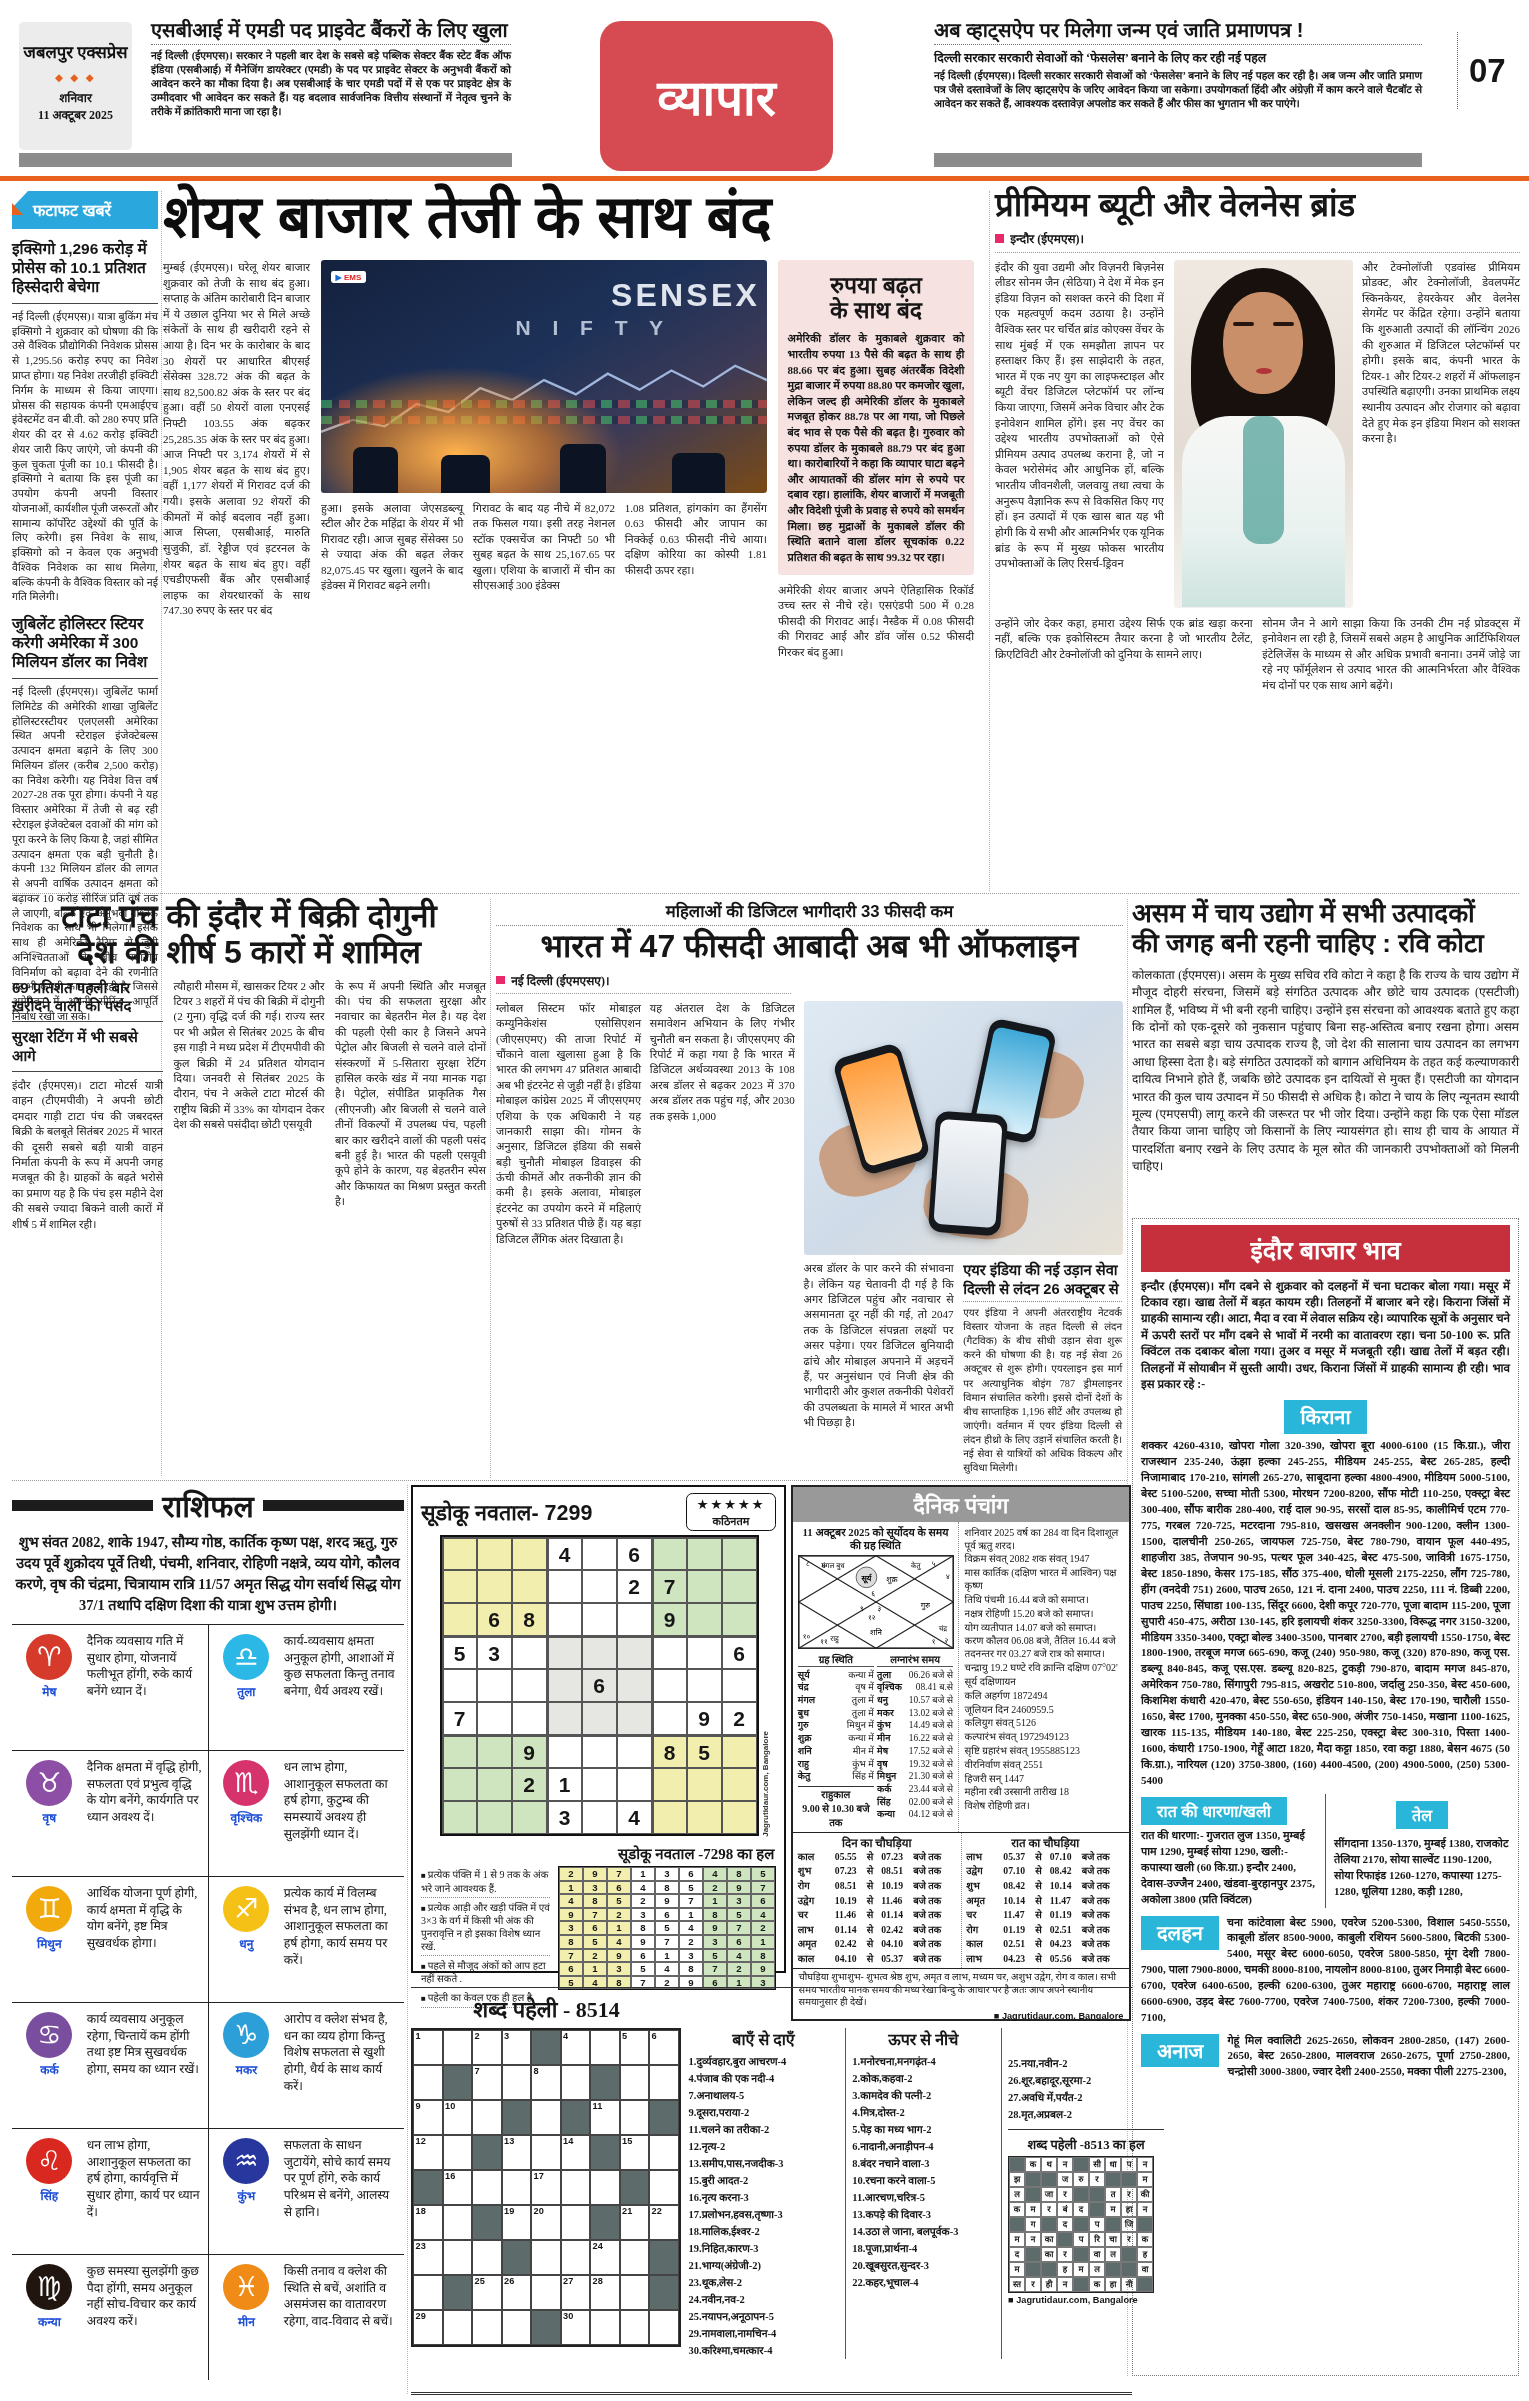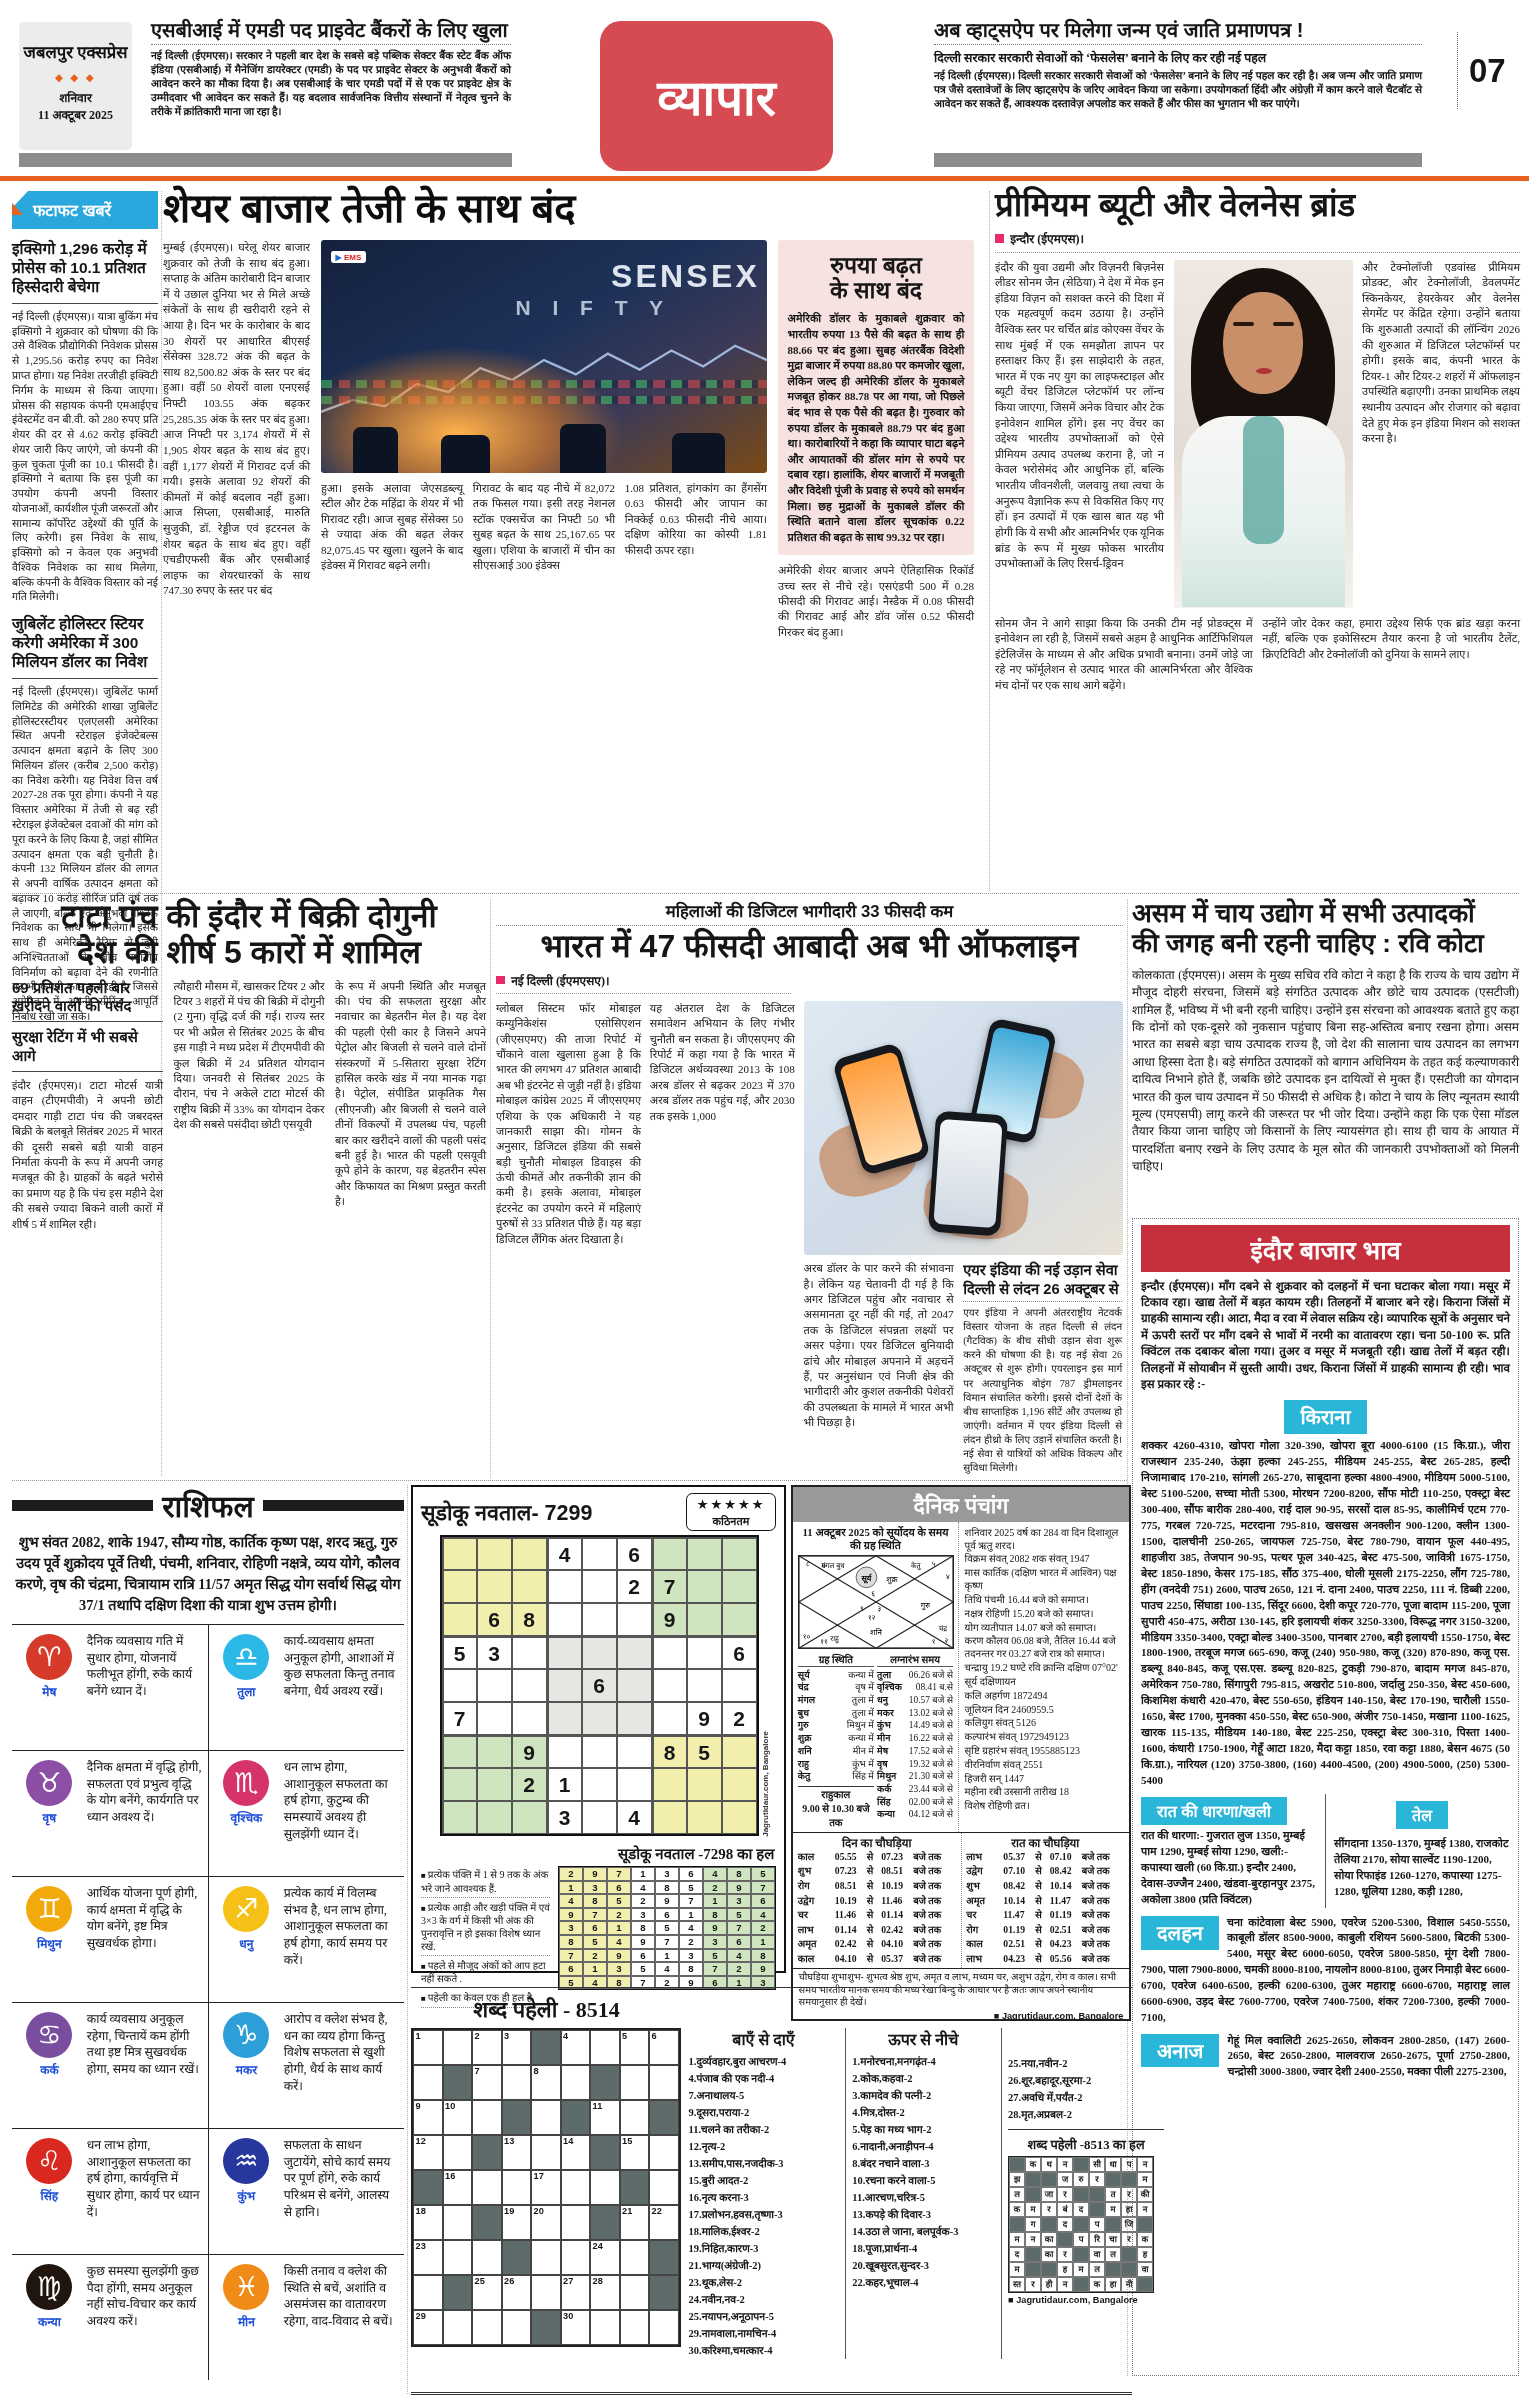--- a/index.html
+++ b/index.html
@@ -25,21 +25,21 @@
   
   .quick{left:12px;top:191px;width:146px;}
   .quick-head{background:#2aa8dd;color:#fff;font-size:16px;font-weight:800;font-family:"Liberation Sans",sans-serif;padding:8px 4.8px 8px 21px;position:relative;}
   .quick-head:before{content:"";position:absolute;left:0;top:0;border-top:17.5px solid #fff;border-right:16px solid transparent;}
   .quick-head:after{content:"";position:absolute;left:0;top:6.4px;border-bottom:12.8px solid #e8611f;border-right:11px solid transparent;border-top:6.4px solid transparent;}
   .q-head{font-size:15.5px;font-weight:800;line-height:1.22;margin:11px 0 4.8px;border-bottom:1.2px solid #444;padding-bottom:6.4px;font-family:"Liberation Sans",sans-serif;}
   .q-body{font-size:10.7px;line-height:1.38;}
   .vsep{border-left:1.6px dotted #b5b5b5;}
   
   .share{left:163px;top:187px;width:823px;}
-  .share-headline{font-size:40px;font-weight:800;font-family:"Liberation Sans",sans-serif;color:#0d0d0d;line-height:1.05;margin-bottom:11px;}
+  .share-headline{font-size:59px;font-weight:800;font-family:"Liberation Sans",sans-serif;color:#0d0d0d;line-height:1.05;margin-bottom:11px;}
   .share-row{display:flex;gap:11px;}
   .share-c1{width:147px;font-size:11px;line-height:1.42;}
   .share-center{width:446px;}
   .sensex-img{width:100%;height:233px;border-radius:3.2px;position:relative;overflow:hidden;background:linear-gradient(150deg,#14213d 0%,#1d3158 45%,#3c3a57 70%,#7a4a16 100%);}
   .sensex-word{position:absolute;right:7px;top:17.5px;color:#e9eef5;font-size:32px;font-weight:800;letter-spacing:3.2px;font-family:"Liberation Sans",sans-serif;opacity:.95;}
   .nifty-word{position:absolute;right:96px;top:56px;color:#cdd8e8;font-size:21px;font-weight:800;letter-spacing:8px;font-family:"Liberation Sans",sans-serif;opacity:.85;}
   .ems-tag{position:absolute;left:9.6px;top:11px;background:#fff;border-radius:2.4px;padding:1.6px 4.8px;font-size:8px;font-weight:800;color:#d22;font-family:"Liberation Sans",sans-serif;}
   .ems-tag:before{content:"▶";color:#1a6fd4;margin-right:2.4px;}
   .sensex-glow{position:absolute;left:-32px;bottom:-48px;width:335px;height:175px;background:radial-gradient(ellipse at center,#ffb24d 0%,rgba(255,140,30,.55) 40%,rgba(255,120,20,0) 70%);}
   .ticker-row{position:absolute;left:0;width:100%;height:8px;background:repeating-linear-gradient(90deg,#3fd26b 0 11px,#152744 11px 17.5px,#e5494d 17.5px 29px,#152744 29px 35px);opacity:.5;}
@@ -266,22 +266,22 @@
         <div class="ph-face"></div>
       <div class="ph-brow1"></div>
         <div class="ph-brow2"></div>
       <div class="ph-lips"></div>
         <div class="ph-body"></div>
         <div class="ph-scarf"></div>
     </div>
     <div class="sonam-c just" style="width:158px;">और टेक्नोलॉजी एडवांस्ड प्रीमियम प्रोडक्ट, और टेक्नोलॉजी, डेवलपमेंट स्किनकेयर, हेयरकेयर और वेलनेस सेगमेंट पर केंद्रित रहेगा। उन्होंने बताया कि शुरुआती उत्पादों की लॉन्चिंग 2026 की शुरुआत में डिजिटल प्लेटफॉर्म्स पर होगी। इसके बाद, कंपनी भारत के टियर-1 और टियर-2 शहरों में ऑफलाइन उपस्थिति बढ़ाएगी। उनका प्राथमिक लक्ष्य स्थानीय उत्पादन और रोजगार को बढ़ावा देते हुए मेक इन इंडिया मिशन को सशक्त करना है।</div>
   </div>
   <div class="sonam-cols" style="margin-top:8px;">
+    <div class="sonam-c just" style="flex:1;">उन्होंने जोर देकर कहा, हमारा उद्देश्य सिर्फ एक ब्रांड खड़ा करना नहीं, बल्कि एक इकोसिस्टम तैयार करना है जो भारतीय टैलेंट, क्रिएटिविटी और टेक्नोलॉजी को दुनिया के सामने लाए।</div>
     <div class="sonam-c just" style="flex:1;">सोनम जैन ने आगे साझा किया कि उनकी टीम नई प्रोडक्ट्स में इनोवेशन ला रही है, जिसमें सबसे अहम है आधुनिक आर्टिफिशियल इंटेलिजेंस के माध्यम से और अधिक प्रभावी बनाना। उनमें जोड़े जा रहे नए फॉर्मूलेशन से उत्पाद भारत की आत्मनिर्भरता और वैश्विक मंच दोनों पर एक साथ आगे बढ़ेंगे।</div>
-    <div class="sonam-c just" style="flex:1;">उन्होंने जोर देकर कहा, हमारा उद्देश्य सिर्फ एक ब्रांड खड़ा करना नहीं, बल्कि एक इकोसिस्टम तैयार करना है जो भारतीय टैलेंट, क्रिएटिविटी और टेक्नोलॉजी को दुनिया के सामने लाए।</div>
   </div>
 </div>
 <div class="abs vsep" style="left:989px;top:191px;height:700px;"></div>
 
 <div class="abs hrule" style="left:12px;top:893px;width:1507px;"></div>
 
 <div class="abs tata">
   <div class="mid-head">टाटा पंच की इंदौर में बिक्री दोगुनी</div>
   <div class="mid-head">देश की शीर्ष 5 कारों में शामिल</div>
   <div class="tata-cols">

